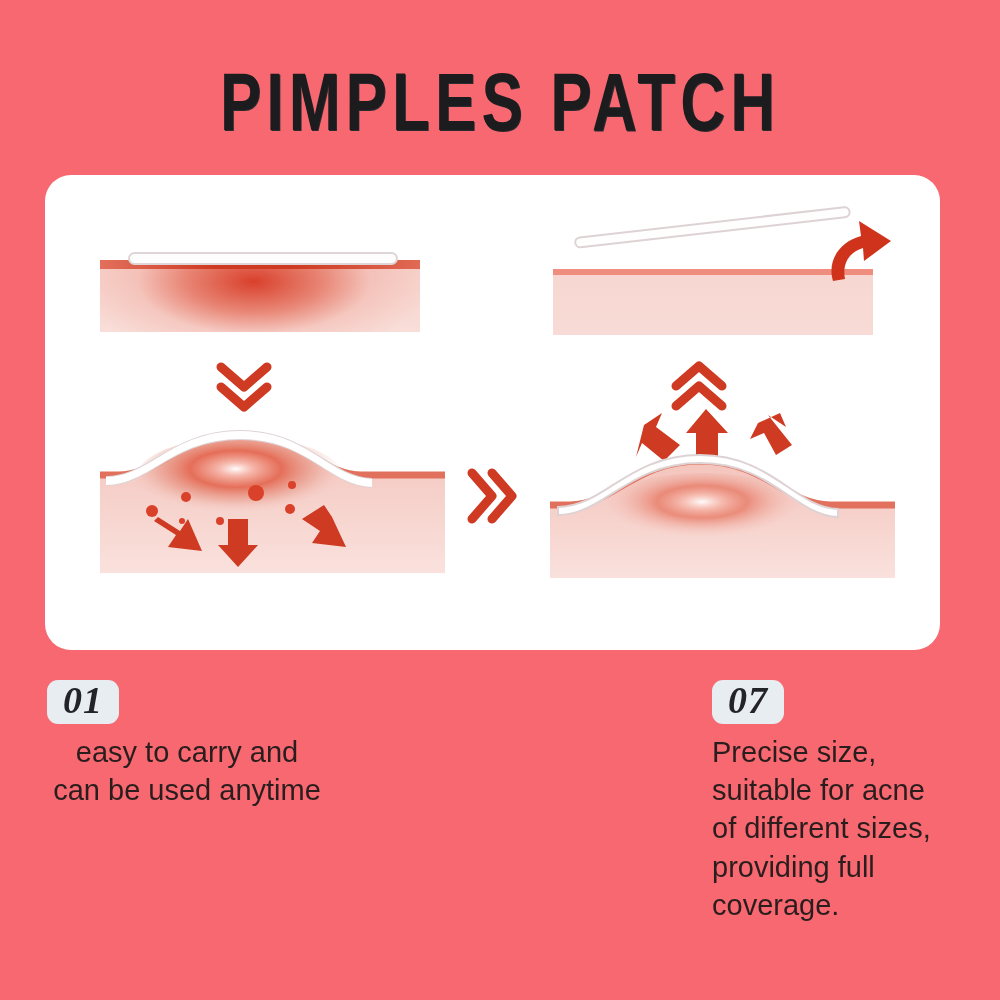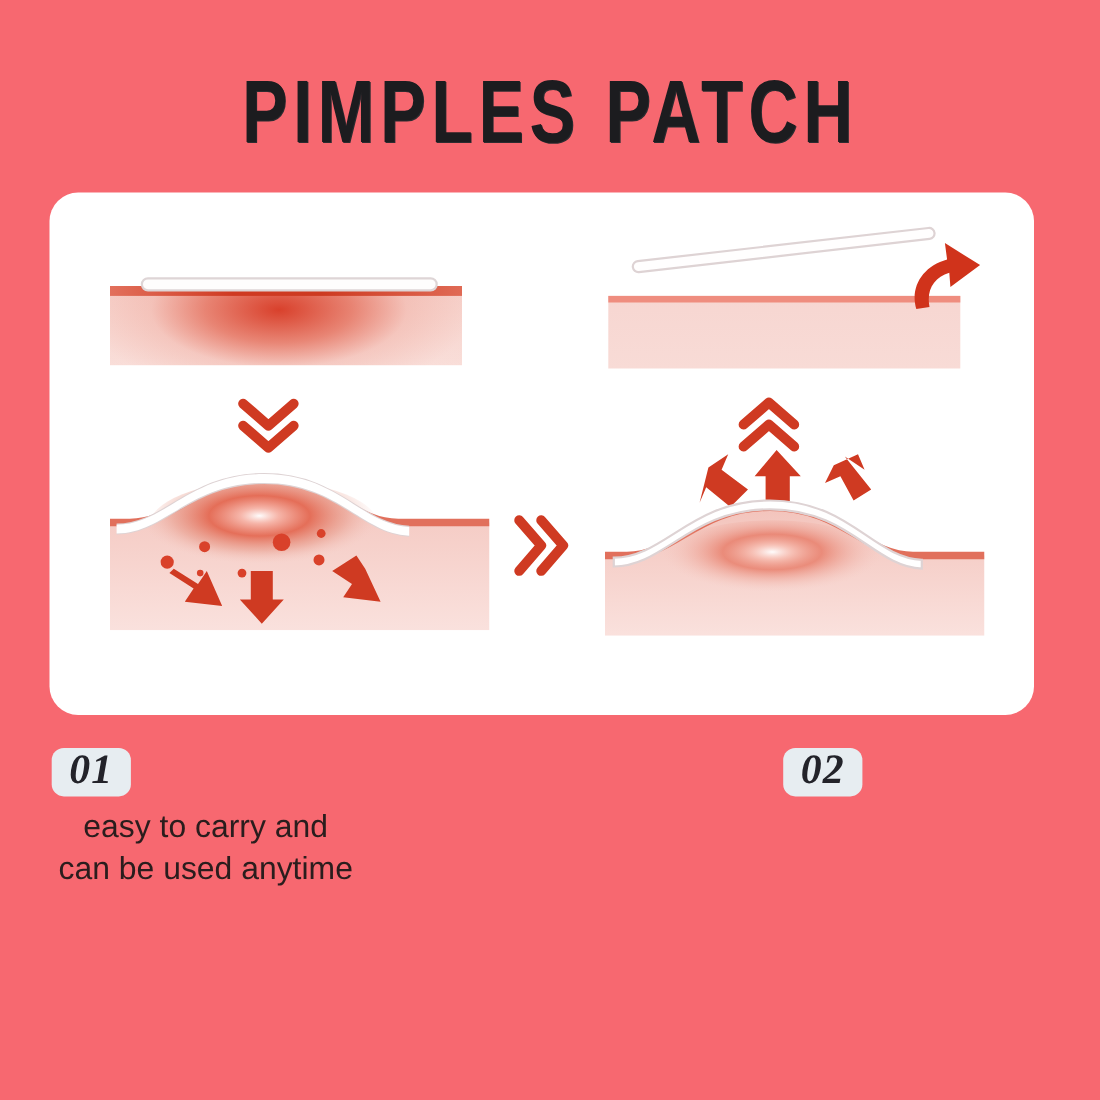--- a/index.html
+++ b/index.html
@@ -281,16 +281,21 @@
 <div class="features">
 
   <div class="feature feature-1">
     <div class="badge">01</div>
     <div class="feature-text">easy to carry and
 can be used anytime</div>
   </div>
 
 
   <div class="feature feature-3">
-    <div class="badge">02</div>
+    <div class="badge">07</div>
+    <div class="feature-text">Precise size,
+suitable for acne
+of different sizes,
+providing full
+coverage.</div>
   </div>
 
 </div>
 
 </body></html>

